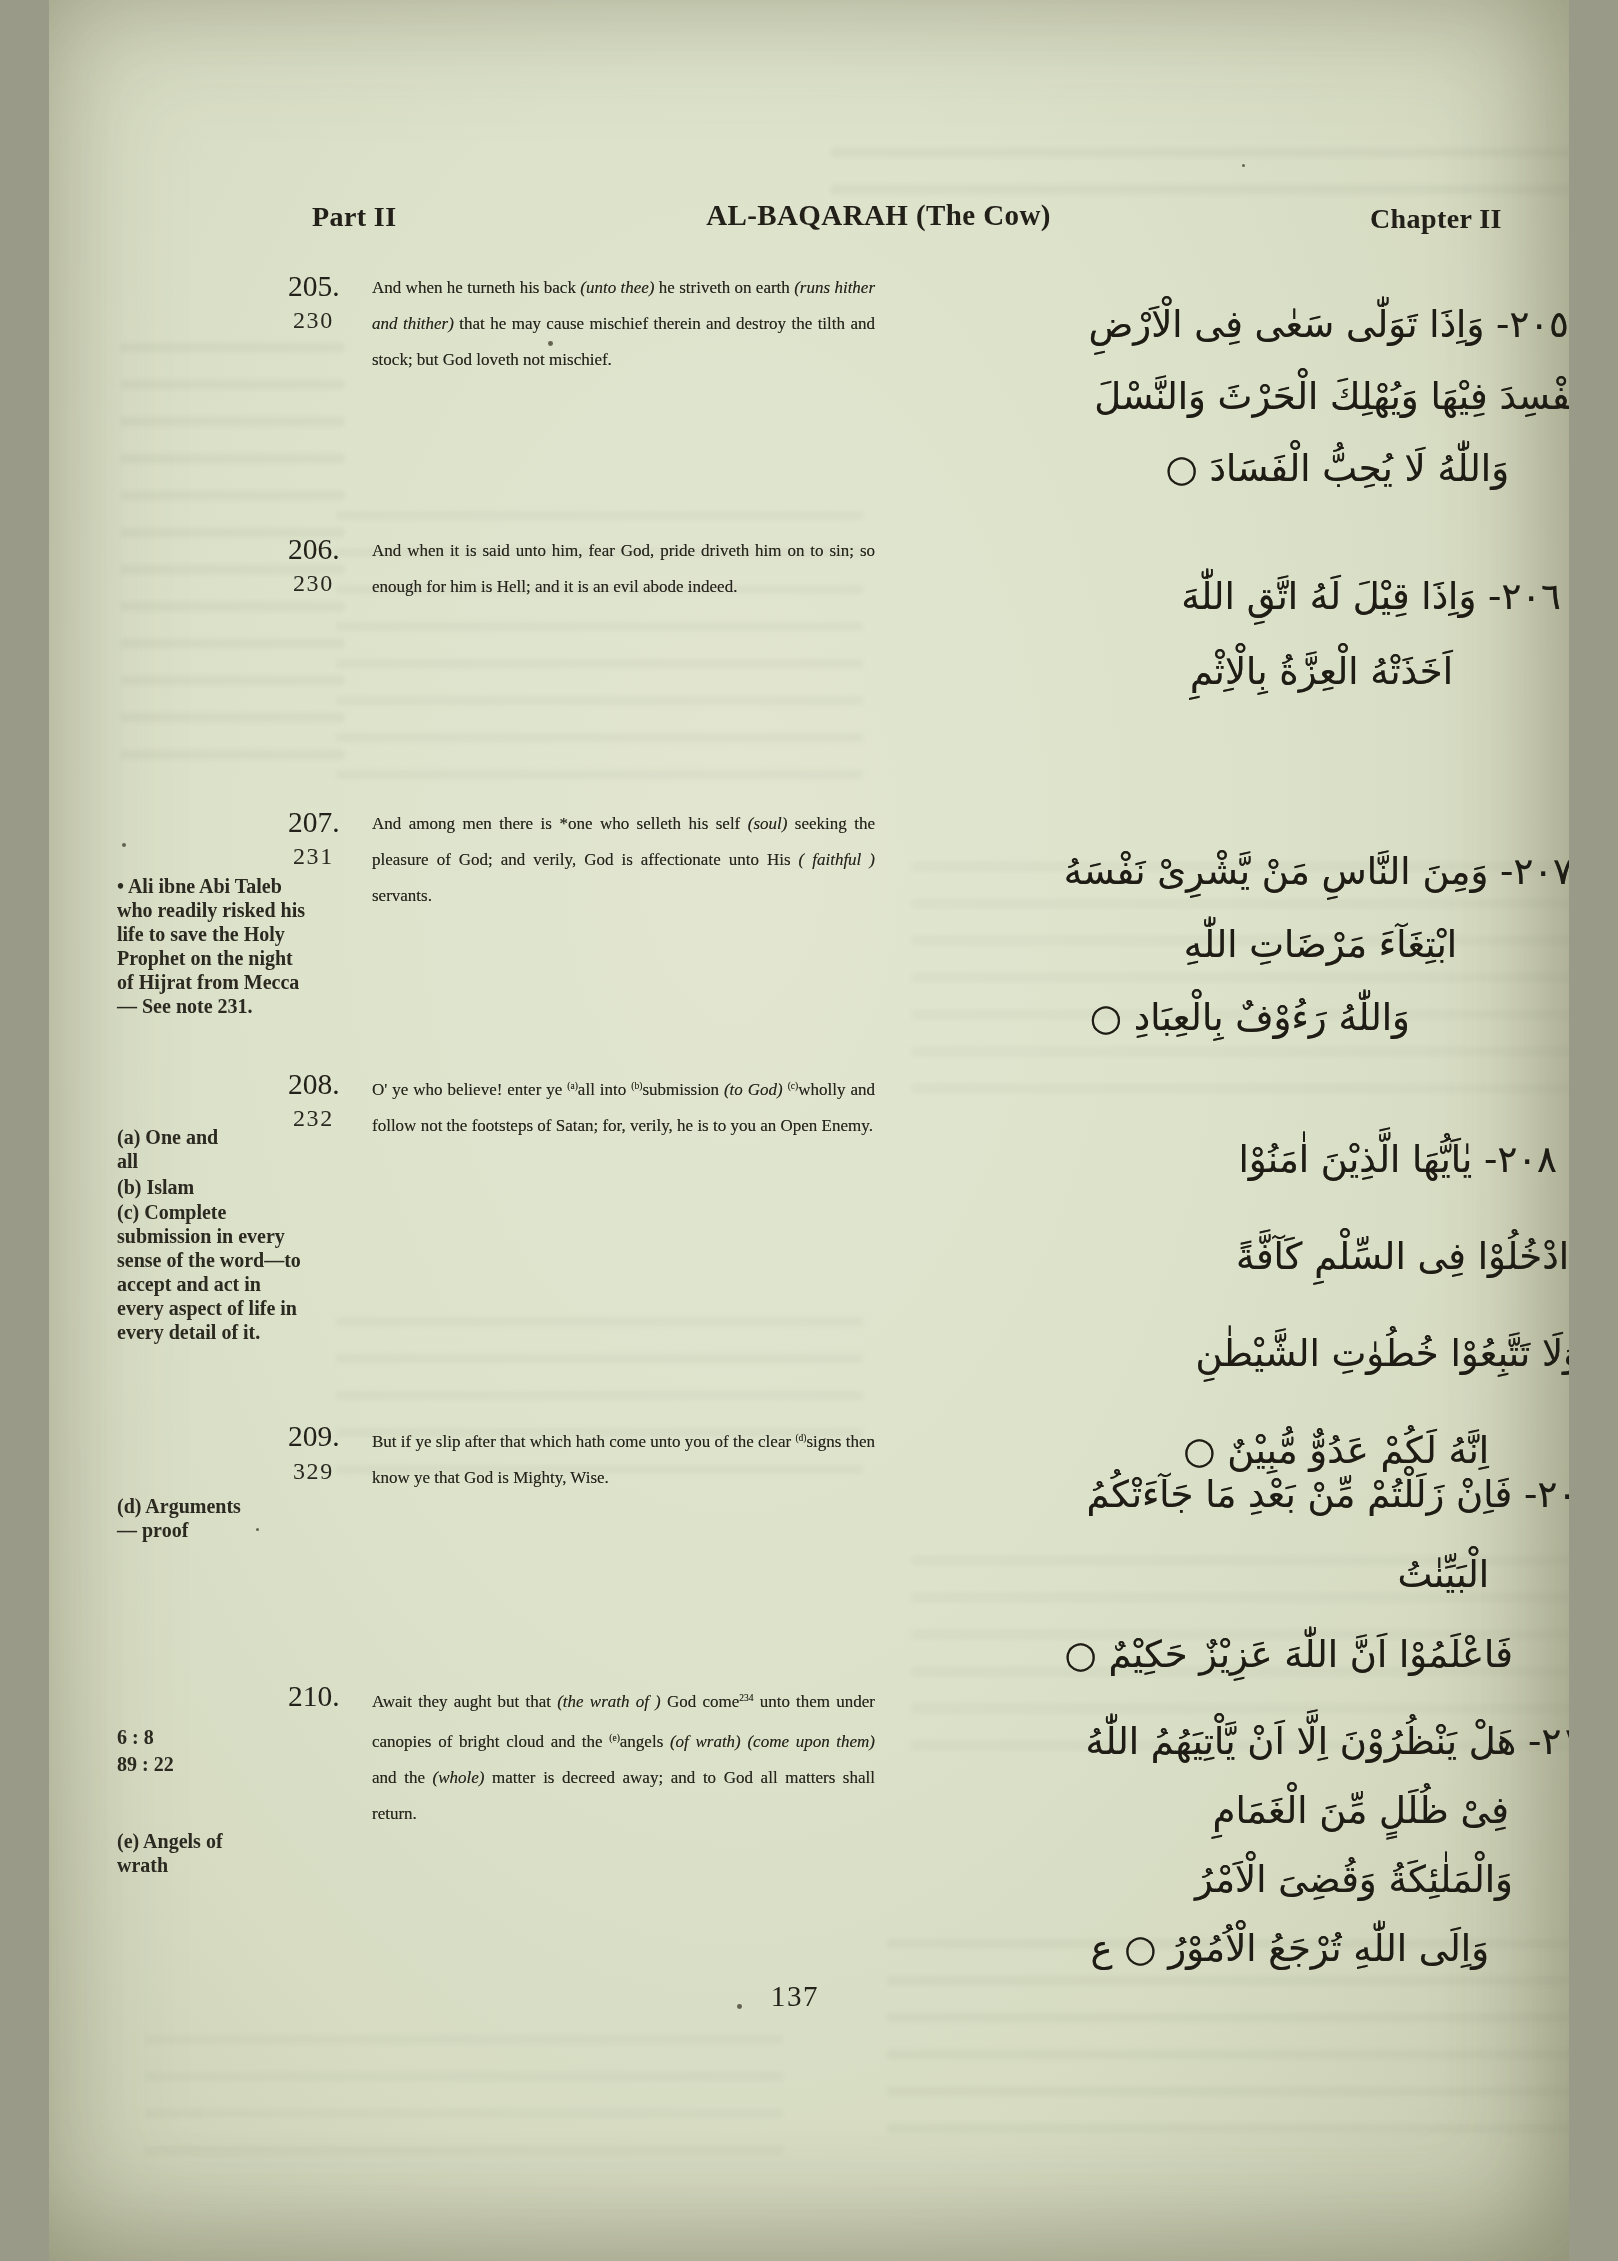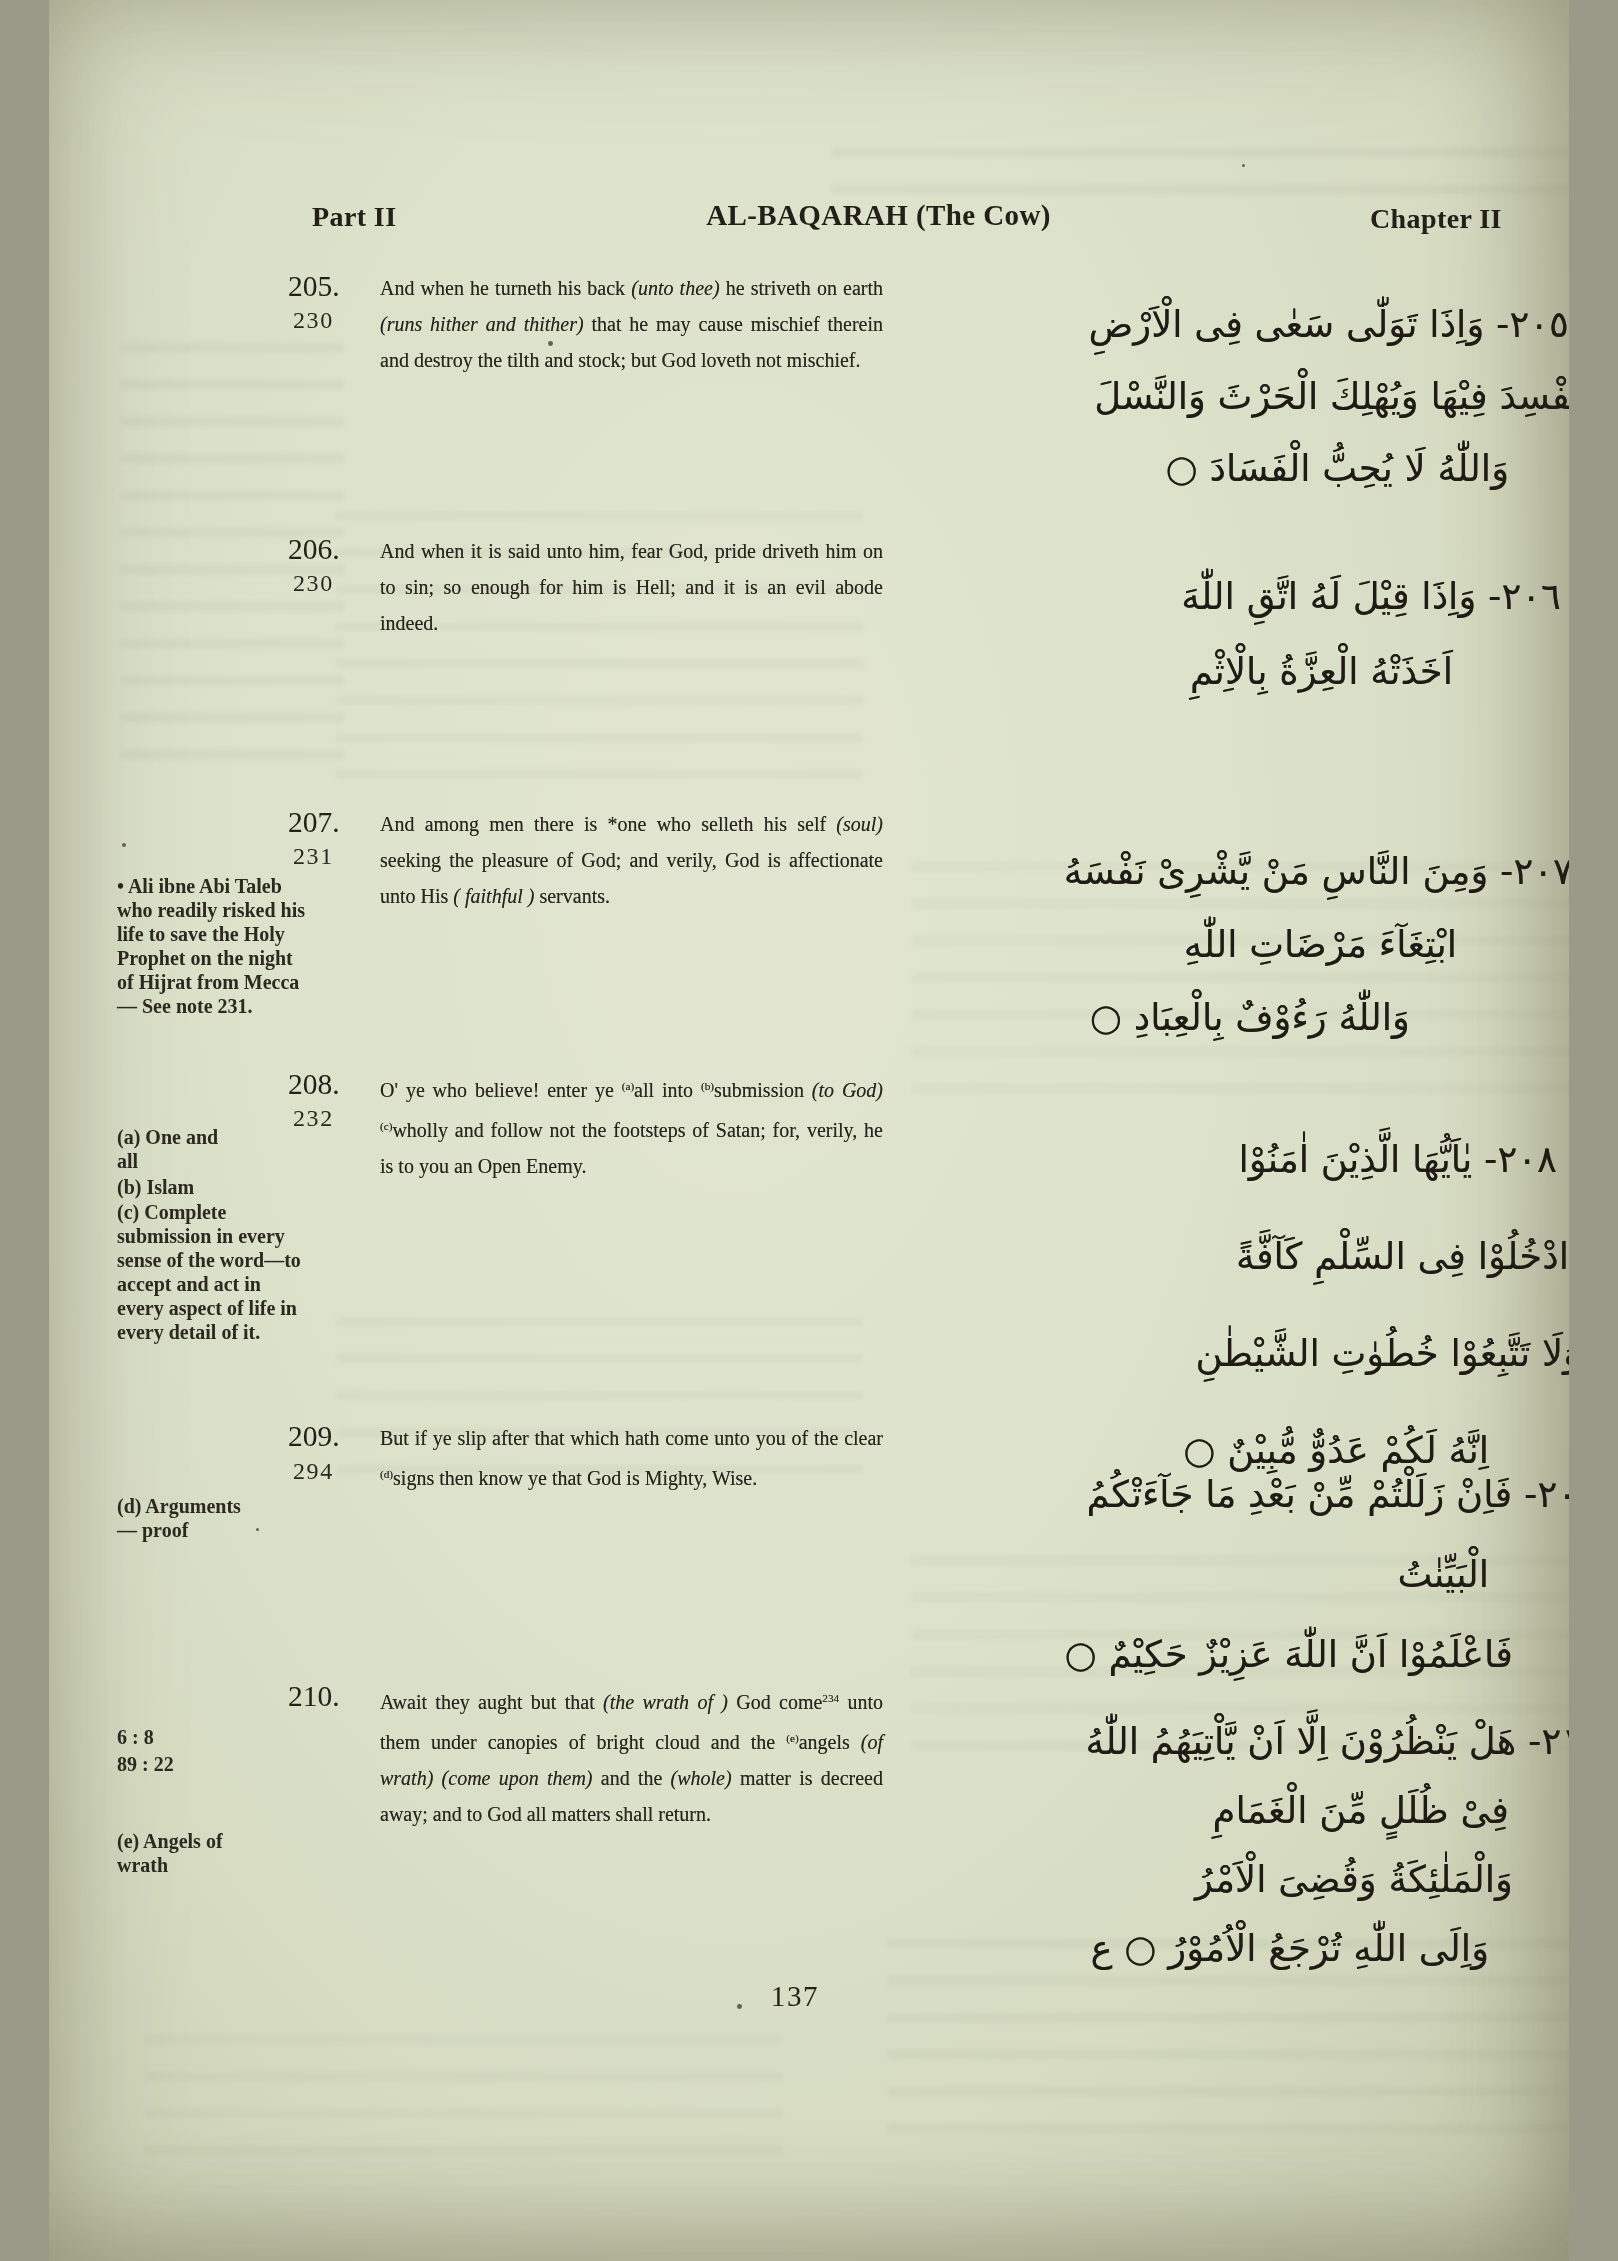--- a/index.html
+++ b/index.html
@@ -10,21 +10,21 @@
     overflow:hidden;
     font-family:"Liberation Serif",serif;
     color:#262418;
     background:
       radial-gradient(ellipse at 45% 38%, #e2e6d1 0%, #dde2cb 40%, #d6dbc2 68%, #c8cdb2 92%, #bcc1a6 100%);
     box-shadow: inset 0 0 128px rgba(92,88,60,.35), inset -24px -32px 96px rgba(92,88,60,.22);
   }
   .hdr{position:absolute;font-weight:700;font-size:28px;letter-spacing:0.4px;color:#23201a;}
   .vnum{position:absolute;left:239px;width:88px;font-size:29.5px;color:#23211a;}
   .vref{position:absolute;left:244px;font-size:24px;letter-spacing:1.6px;color:#2a2820;}
-  .veng{position:absolute;left:331px;width:503px;font-size:20px;line-height:36px;
+  .veng{position:absolute;left:323px;width:503px;font-size:17px;line-height:36px;
         text-align:justify;color:#27251d;text-shadow:0 0 0.4px rgba(40,38,28,.55);}
   .veng .i{font-style:italic;}
   .veng .sup{font-size:.56em;vertical-align:.62em;letter-spacing:0;}
   .var{position:absolute;left:838px;width:718px;direction:rtl;
        font-family:"DejaVu Sans",sans-serif;font-weight:400;font-size:37px;color:#1e1c14;
        text-shadow:0 0 0.5px rgba(30,28,20,.6);}
   .var .aline{text-align:right;white-space:nowrap;}
   .note{position:absolute;left:68px;width:195px;font-size:20px;line-height:24px;
         font-weight:700;color:#2b2920;text-align:left;}
   .pageno{position:absolute;font-size:29px;letter-spacing:1.6px;color:#24221b;text-align:center;}
@@ -90,21 +90,21 @@
     <div class="aline" style="padding-right:48px;">٢٠٨- يٰاَيُّهَا الَّذِيْنَ اٰمَنُوْا</div>
     <div class="aline" style="padding-right:36px;">ادْخُلُوْا فِى السِّلْمِ كَآفَّةً</div>
     <div class="aline" style="padding-right:24px;">وَلَا تَتَّبِعُوْا خُطُوٰتِ الشَّيْطٰنِ</div>
     <div class="aline" style="padding-right:116px;">اِنَّهُ لَكُمْ عَدُوٌّ مُّبِيْنٌ ○</div>
   </div>
   <div class="note" style="top:1125px;width:120px;">(a) One and all</div>
   <div class="note" style="top:1175px;">(b) Islam</div>
   <div class="note" style="top:1200px;">(c) Complete submission in every sense of the word—to accept and act in every aspect of life in every detail of it.</div>
 
   <div class="vnum" style="top:1420px;">209.</div>
-  <div class="vref" style="top:1458px;">294</div>
+  <div class="vref" style="top:1458px;">329</div>
   <p class="veng" style="top:1420px;margin:0;"><span>But if ye slip after that which hath come unto you of the clear </span><span class="sup">(d)</span><span>signs then know ye that God is Mighty, Wise.</span></p>
   <div class="var" style="top:1455px;line-height:80px;">
     <div class="aline" style="padding-right:8px;">٢٠٩- فَاِنْ زَلَلْتُمْ مِّنْ بَعْدِ مَا جَآءَتْكُمُ</div>
     <div class="aline" style="padding-right:116px;">الْبَيِّنٰتُ</div>
     <div class="aline" style="padding-right:92px;">فَاعْلَمُوْا اَنَّ اللّٰهَ عَزِيْزٌ حَكِيْمٌ ○</div>
   </div>
   <div class="note" style="top:1494px;width:140px;">(d) Arguments— proof</div>
 
   <div class="vnum" style="top:1680px;">210.</div>
   <p class="veng" style="top:1680px;margin:0;"><span>Await they aught but that </span><span class="i">(the wrath of )</span><span> God come</span><span class="sup">234</span><span> unto them under canopies of bright cloud and the </span><span class="sup">(e)</span><span>angels </span><span class="i">(of wrath)</span><span> </span><span class="i">(come upon them)</span><span> and the </span><span class="i">(whole)</span><span> matter is decreed away; and to God all matters shall return.</span></p>

